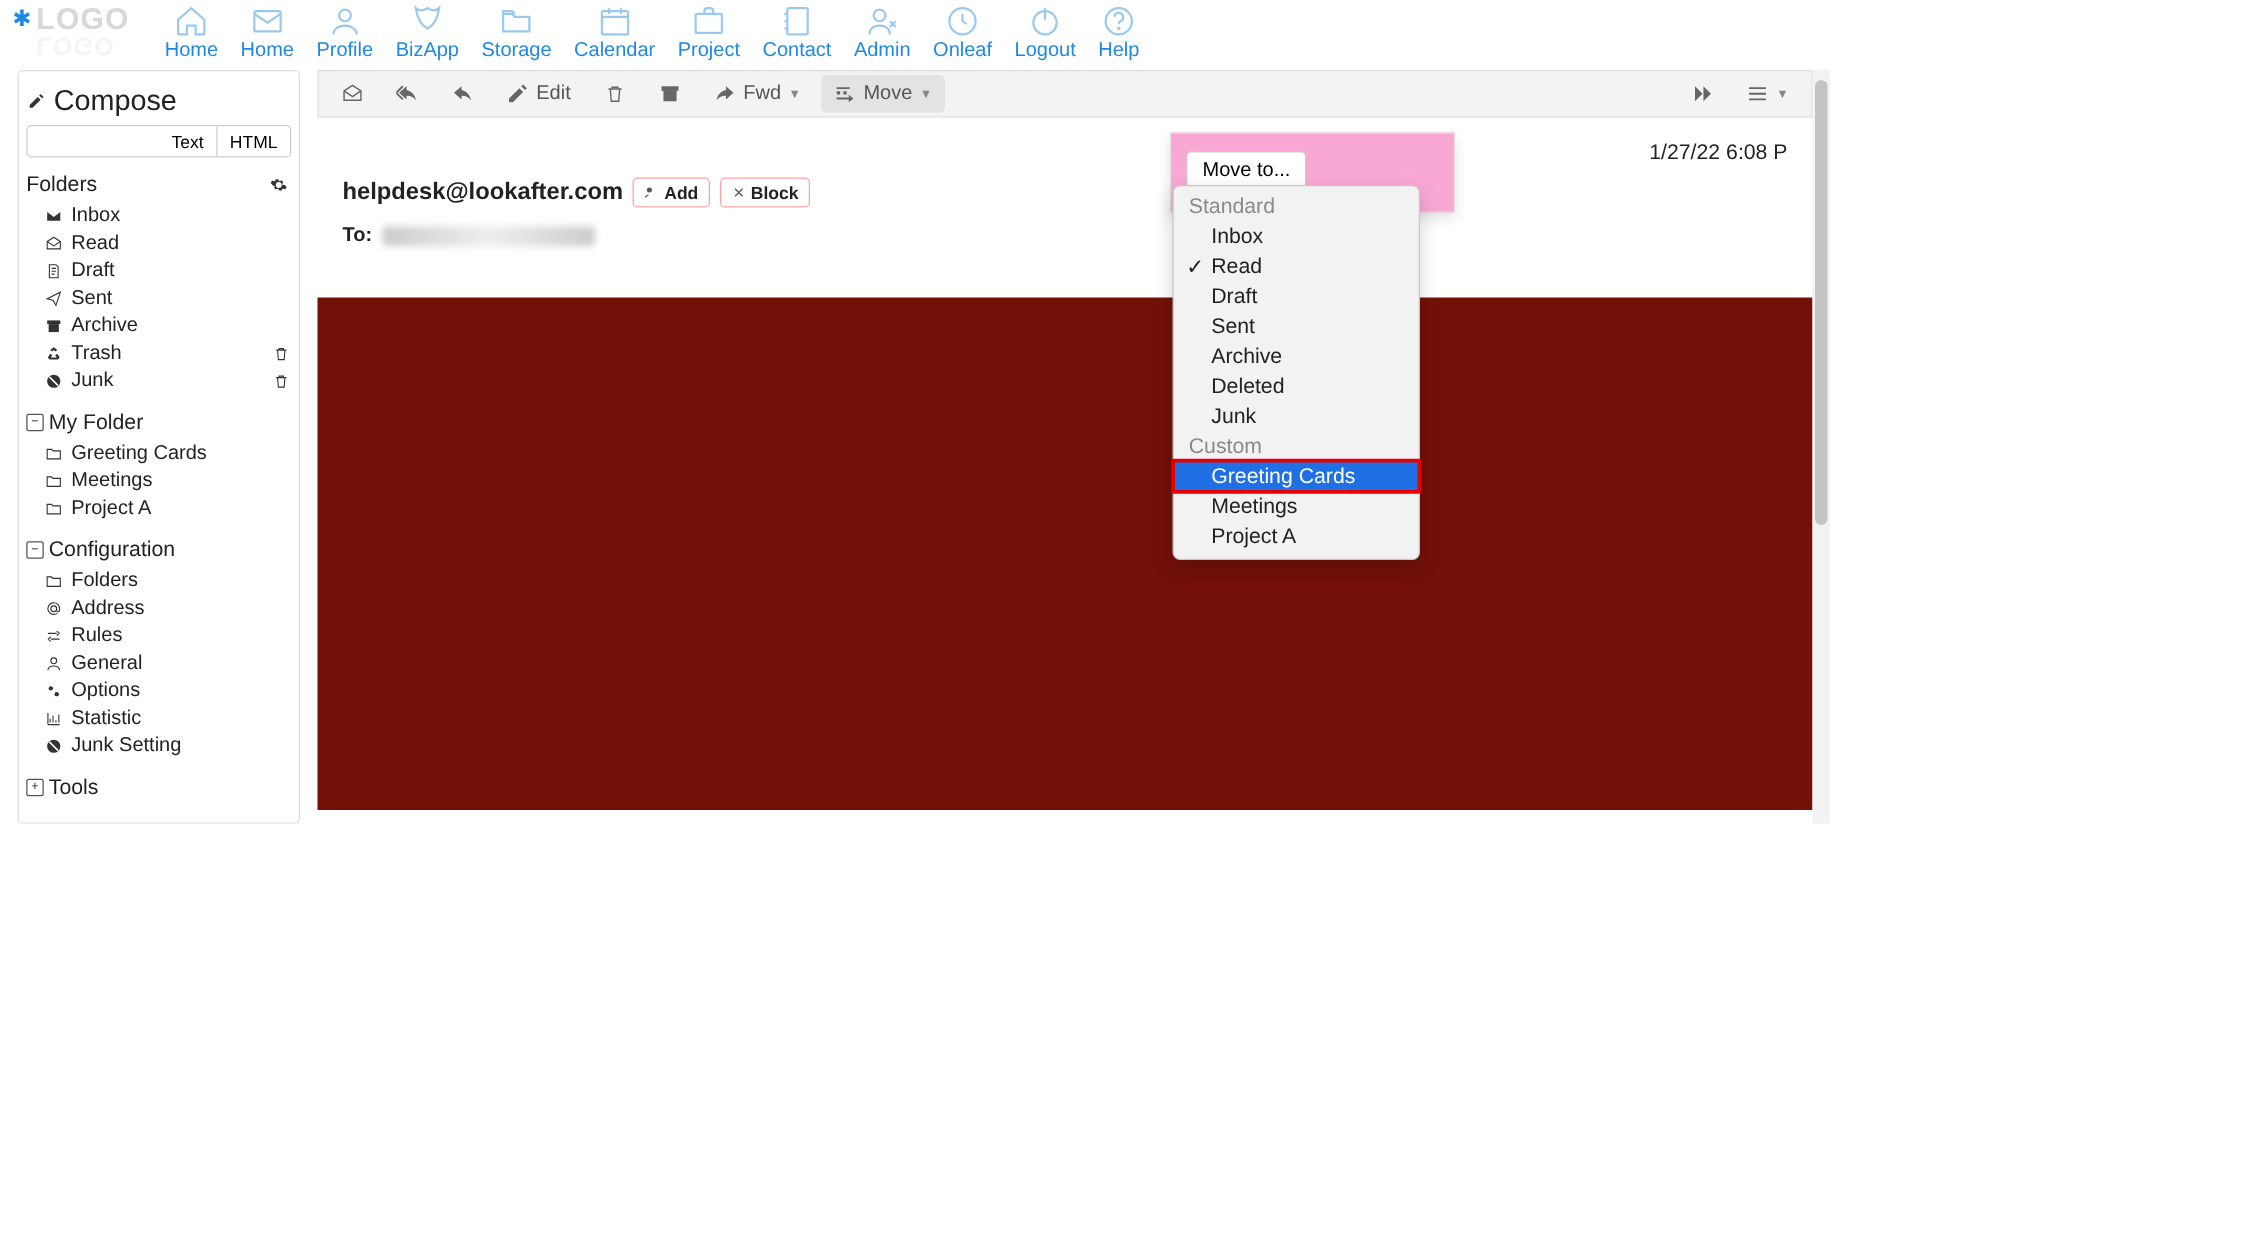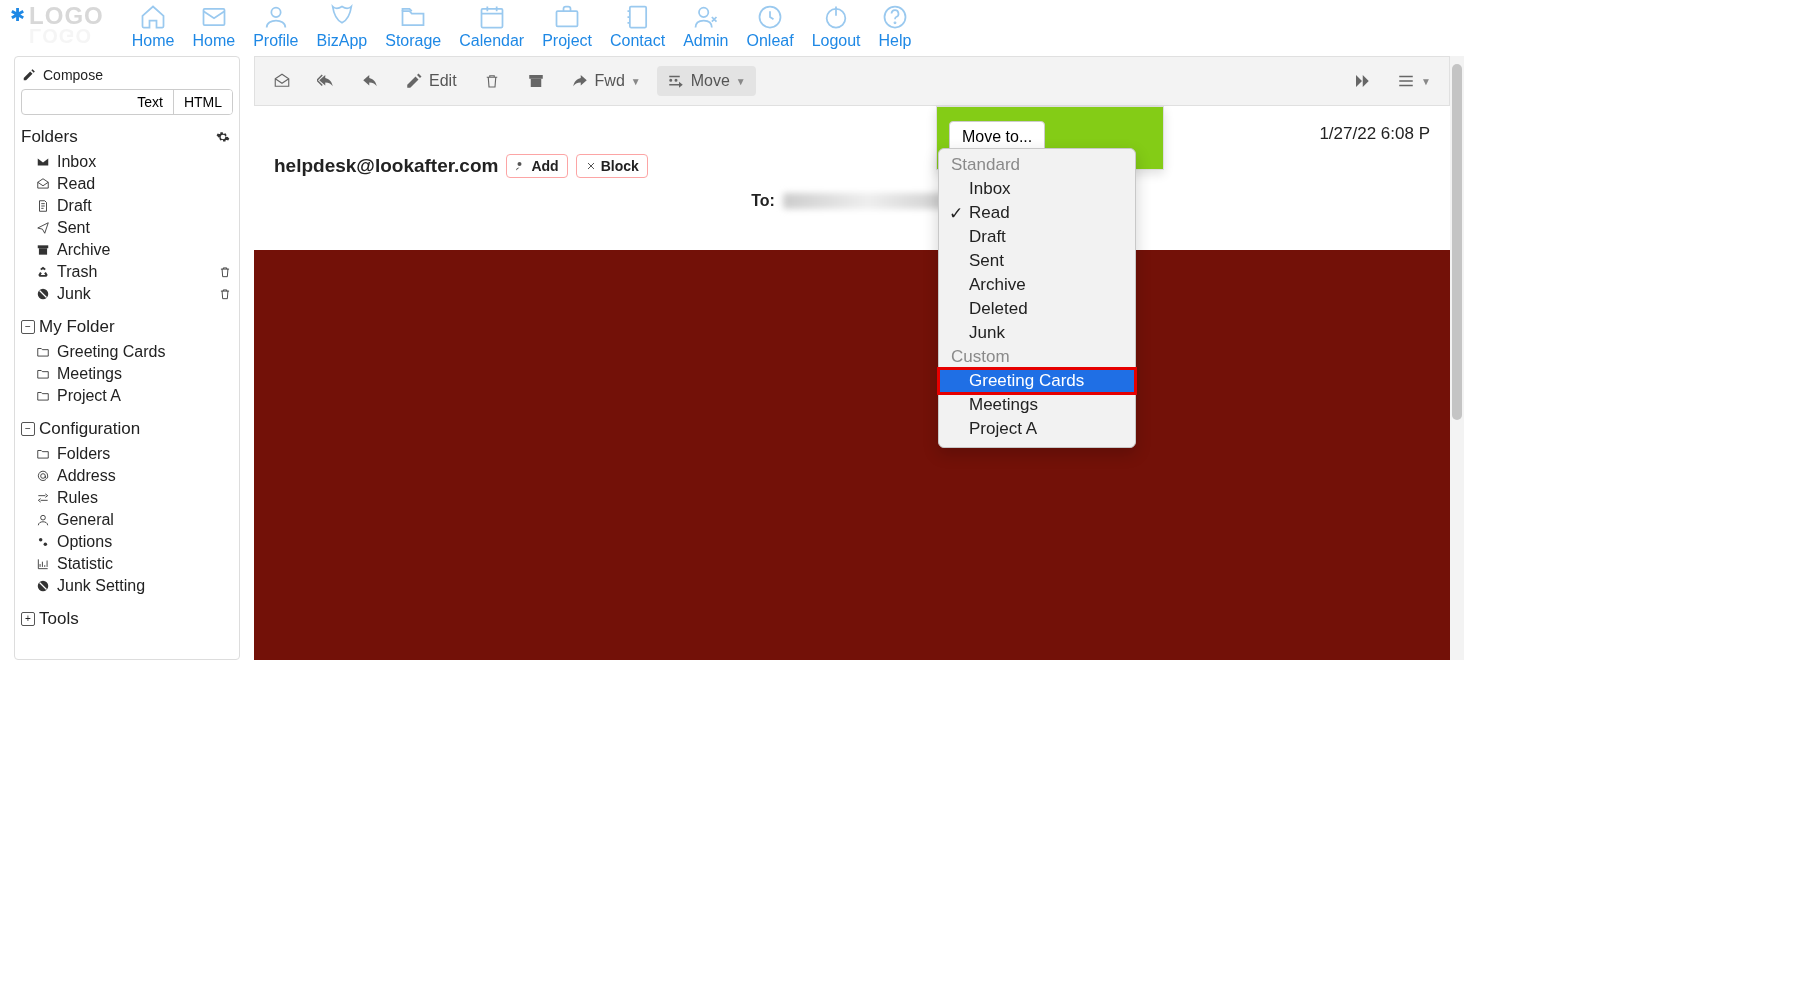--- a/index.html
+++ b/index.html
@@ -13,62 +13,62 @@
   .nav-items { display: flex; gap: 18px; margin-left: 10px; }
   .nav-item { display: flex; flex-direction: column; align-items: center; color: #1e88e5; font-size: 16px; cursor: pointer; }
   .nav-item .icon { width: 28px; height: 26px; display: flex; align-items: center; justify-content: center; }
   .nav-item svg { stroke: #9ac9ef; fill: none; stroke-width: 1.5; }
   .nav-item span.label { margin-top: 2px; }
 
   
   .main { display: flex; padding: 0 0 0 14px; }
   .sidebar { width: 226px; border: 1px solid #ddd; border-radius: 4px; padding: 8px 6px 14px 6px; background: #fff; font-size: 16px; }
   .compose-row { display: flex; align-items: center; gap: 6px; padding: 2px 0 6px 0; }
-  .compose-label { font-size: 14px; }
+  .compose-label { font-size: 23px; }
   .btn-group { display: flex; border: 1px solid #ccc; border-radius: 4px; overflow: hidden; margin-bottom: 10px; justify-content: flex-end; }
   .btn-group button { border: none; background: #fff; padding: 4px 10px; font-size: 14px; cursor: pointer; }
   .btn-group button + button { border-left: 1px solid #ccc; }
   .section-header { display: flex; align-items: center; justify-content: space-between; padding: 2px 2px 4px 0; font-size: 17px; }
   .section-header .left { display: flex; align-items: center; gap: 4px; }
   .folder-list { list-style: none; padding-left: 0; margin-bottom: 10px; }
   .folder-list li { display: flex; align-items: center; gap: 6px; padding: 2px 0 2px 14px; cursor: pointer; }
   .folder-list li .right-icon { margin-left: auto; color: #666; }
   .small-icon { width: 16px; height: 16px; display: inline-flex; align-items: center; justify-content: center; }
   .small-icon svg { width: 14px; height: 14px; stroke: #333; fill: none; stroke-width: 1.5; }
   .small-icon.solid svg { fill: #333; stroke: none; }
   .section-toggle { width: 14px; height: 14px; border: 1px solid #555; display: inline-flex; align-items: center; justify-content: center; font-size: 10px; line-height: 1; border-radius: 2px; }
 
   
   .content { flex: 1; margin-left: 14px; position: relative; }
   .scrollbar { position: absolute; right: 0; top: 0; width: 14px; height: 612px; background: #f3f3f3; }
   .scrollbar .thumb { position: absolute; left: 2px; right: 2px; top: 8px; height: 356px; background: #c4c4c4; border-radius: 6px; }
 
-  .toolbar { height: 50px; background: #f3f3f3; border: 1px solid #e0e0e0; display: flex; align-items: center; padding: 0 8px; gap: 6px; margin-right: 14px; font-size: 16px; color: #555; }
+  .toolbar { height: 38px; background: #f3f3f3; border: 1px solid #e0e0e0; display: flex; align-items: center; padding: 0 8px; gap: 6px; margin-right: 14px; font-size: 16px; color: #555; }
   .toolbar .tbtn { padding: 6px 10px; border-radius: 4px; cursor: pointer; display: flex; align-items: center; gap: 6px; }
   .toolbar .tbtn.pressed { background: #e3e3e3; text-align: center; }
   .toolbar .sep { flex: 1; }
   .toolbar svg { width: 18px; height: 18px; fill: #666; }
   .toolbar .caret { font-size: 10px; color: #888; }
 
-  .dropdown-panel { position: absolute; left: 682px; top: 50px; width: 228px; background: #84cc16; border: 1px solid #ddd; box-shadow: 0 4px 10px rgba(0,0,0,0.12); padding: 14px 12px 16px 12px; z-index: 5; }
+  .dropdown-panel { position: absolute; left: 682px; top: 50px; width: 228px; background: #f9a8d4; border: 1px solid #ddd; box-shadow: 0 4px 10px rgba(0,0,0,0.12); padding: 14px 12px 16px 12px; z-index: 5; }
   .inner-btn { border: 1px solid #ccc; border-radius: 4px; padding: 6px 12px; font-size: 16px; background: #fff; cursor: pointer; }
 
   .flyout { position: absolute; left: 684px; top: 92px; width: 198px; background: #f2f2f2; border: 1px solid #c8c8c8; border-radius: 6px; box-shadow: 0 6px 16px rgba(0,0,0,0.18); z-index: 10; padding: 4px 0 6px 0; font-size: 17px; }
   .flyout .header { color: #8a8a8a; padding: 2px 12px; }
   .flyout .item { padding: 2px 12px 2px 30px; cursor: pointer; position: relative; color: #222; }
   .flyout .item .check { position: absolute; left: 10px; top: 2px; }
   .flyout .item.highlight { background: #1f6fe5; color: #fff; outline: 3px solid #e60000; outline-offset: -1px; }
 
   .msg-meta { padding: 18px 20px 10px 20px; margin-right: 14px; }
   .date { text-align: right; font-size: 17px; color: #222; }
   .subject { font-size: 27px; font-weight: 600; margin-top: 2px; }
   .from-row { display: flex; align-items: center; gap: 8px; margin-top: 10px; font-size: 19px; }
   .chip { border: 1px solid #fca5a5; border-radius: 4px; padding: 3px 8px; font-size: 14px; display: flex; align-items: center; gap: 4px; cursor: pointer; font-weight: bold; }
   .chip svg { width: 12px; height: 12px; fill: #555; }
-  .to-row { display: flex; align-items: center; gap: 8px; margin-top: 14px; font-size: 16px; justify-content: center; }
+  .to-row { display: flex; align-items: center; gap: 8px; margin-top: 14px; font-size: 16px; }
   .blurred { width: 170px; height: 16px; background: linear-gradient(90deg,#ccc,#eee,#ccc); filter: blur(3px); border-radius: 3px; }
 
   .body-area { margin: 30px 14px 0 0; background: #731108; height: 410px; }
 </style>
 </head>
 <body>
 
 <div class="topnav">
   <div class="logo-wrap">
     <span class="asterisk">✱</span>

